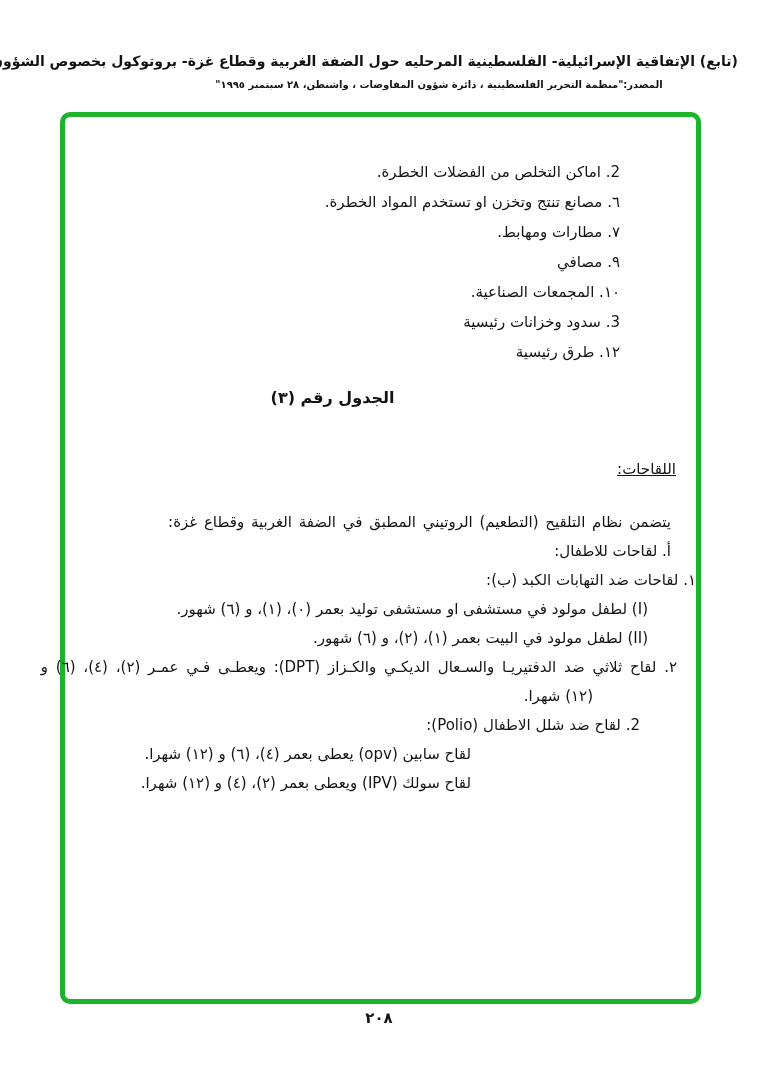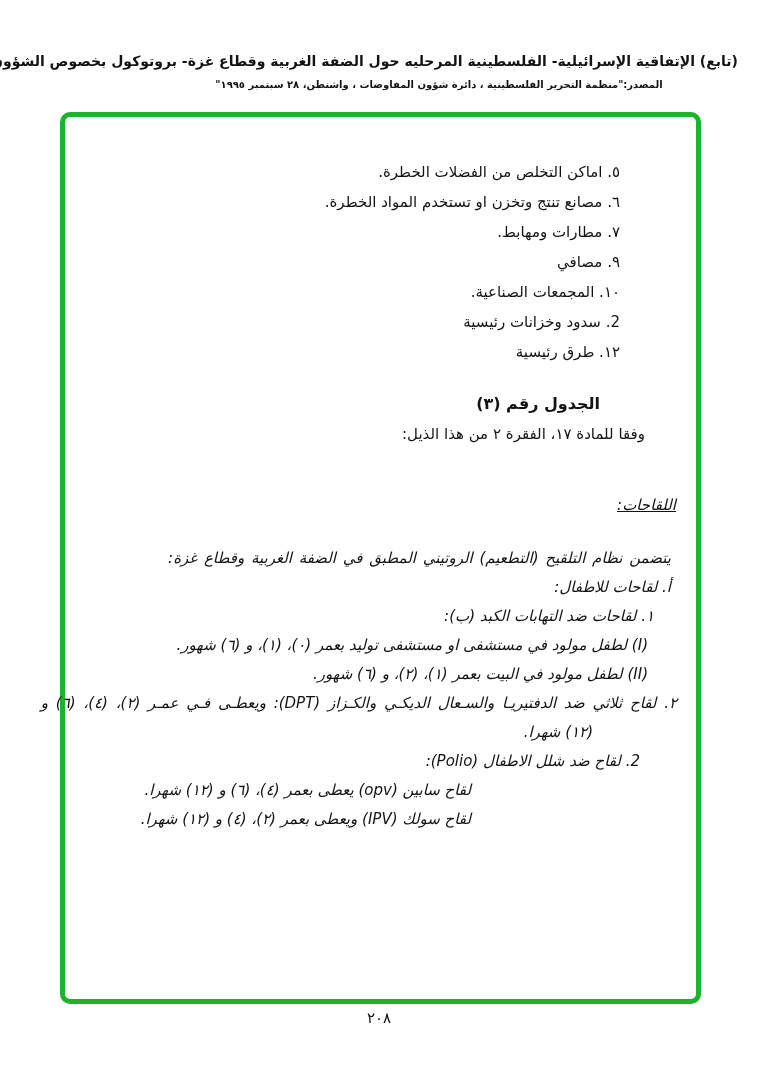--- a/index.html
+++ b/index.html
@@ -53,91 +53,89 @@
   .hazard-list {
     margin-top: 40px;
     padding-right: 76px;
     text-align: right;
   }
   .hazard-list .list-line {
     line-height: 30px;
     white-space: nowrap;
   }
   .table-heading-block {
-    margin-top: 26px;
-    text-align: right;
+    margin-top: 20px;
+    text-align: center;
   }
   .table-heading-block .table-title {
     font-size: 16px;
     font-weight: bold;
     padding-right: 96px;
     line-height: 22px;
   }
   .table-heading-block .table-subtitle {
     padding-right: 51px;
     margin-top: 9px;
     line-height: 21px;
   }
   .vaccines {
     margin-top: 46px;
     text-align: right;
   }
   .vaccines .v-line {
     line-height: 29px;
     white-space: nowrap;
-    font-style: italic;
   }
   .v-heading {
     text-decoration: underline;
     padding-right: 20px;
     margin-bottom: 6px;
   }
   .v-intro   { padding-right: 25px; word-spacing: 2px; margin-top: 24px; }
   .v-line-a  { padding-right: 25px; }
-  .v-item1   { padding-right: 42px; }
+  .v-item1   { }
   .v-item1-i, .v-item1-ii { padding-right: 48px; }
   .v-item2-l1 { padding-right: 19px; word-spacing: 3px; text-align: center; }
   .v-item2-l2 { padding-right: 103px; }
   .v-item3   { padding-right: 56px; }
   .v-item3-opv, .v-item3-ipv { padding-right: 225px; padding-left: 10px; }
   .page-number {
     position: absolute;
     top: 1009px;
     left: 0;
     width: 758px;
     text-align: center;
     font-size: 15px;
-    font-weight: normal;
+    font-weight: bold;
     letter-spacing: 4px;
     direction: rtl;
   }
 </style>
 </head>
 <body>
 
 <div class="page-header">
   <div class="title">(تابع) الإتفاقية الإسرائيلية- الفلسطينية المرحليه حول الضفة الغربية وقطاع غزة- بروتوكول بخصوص الشؤون المدنية</div>
   <div class="source">المصدر:"منظمة التحرير الفلسطينية ، دائرة شؤون المفاوضات ، واشنطن، ٢٨ سبتمبر ١٩٩٥"</div>
 </div>
 
 <div class="content-box">
 
   <div class="hazard-list">
-    <div class="list-line">٥. اماكن التخلص من الفضلات الخطرة.</div>
+    <div class="list-line">2. اماكن التخلص من الفضلات الخطرة.</div>
     <div class="list-line">٦. مصانع تنتج وتخزن او تستخدم المواد الخطرة.</div>
     <div class="list-line">٧. مطارات ومهابط.</div>
     <div class="list-line">٩. مصافي</div>
     <div class="list-line">١٠. المجمعات الصناعية.</div>
-    <div class="list-line">2. سدود وخزانات رئيسية</div>
+    <div class="list-line">3. سدود وخزانات رئيسية</div>
     <div class="list-line">١٢. طرق رئيسية</div>
   </div>
 
   <div class="table-heading-block">
     <div class="table-title">الجدول رقم (٣)</div>
-    <div class="table-subtitle">وفقا للمادة ١٧، الفقرة ٢ من هذا الذيل:</div>
   </div>
 
   <div class="vaccines">
     <div class="v-line v-heading">اللقاحات:</div>
     <div class="v-line v-intro">يتضمن نظام التلقيح (التطعيم) الروتيني المطبق في الضفة الغربية وقطاع غزة:</div>
     <div class="v-line v-line-a">أ. لقاحات للاطفال:</div>
     <div class="v-line v-item1">١. لقاحات ضد التهابات الكبد (ب):</div>
     <div class="v-line v-item1-i">(I) لطفل مولود في مستشفى او مستشفى توليد بعمر (٠)، (١)، و (٦) شهور.</div>
     <div class="v-line v-item1-ii">(II) لطفل مولود في البيت بعمر (١)، (٢)، و (٦) شهور.</div>
     <div class="v-line v-item2-l1">٢. لقاح ثلاثي ضد الدفتيريـا والسـعال الديكـي والكـزاز (DPT): ويعطـى فـي عمـر (٢)، (٤)، (٦) و</div>

